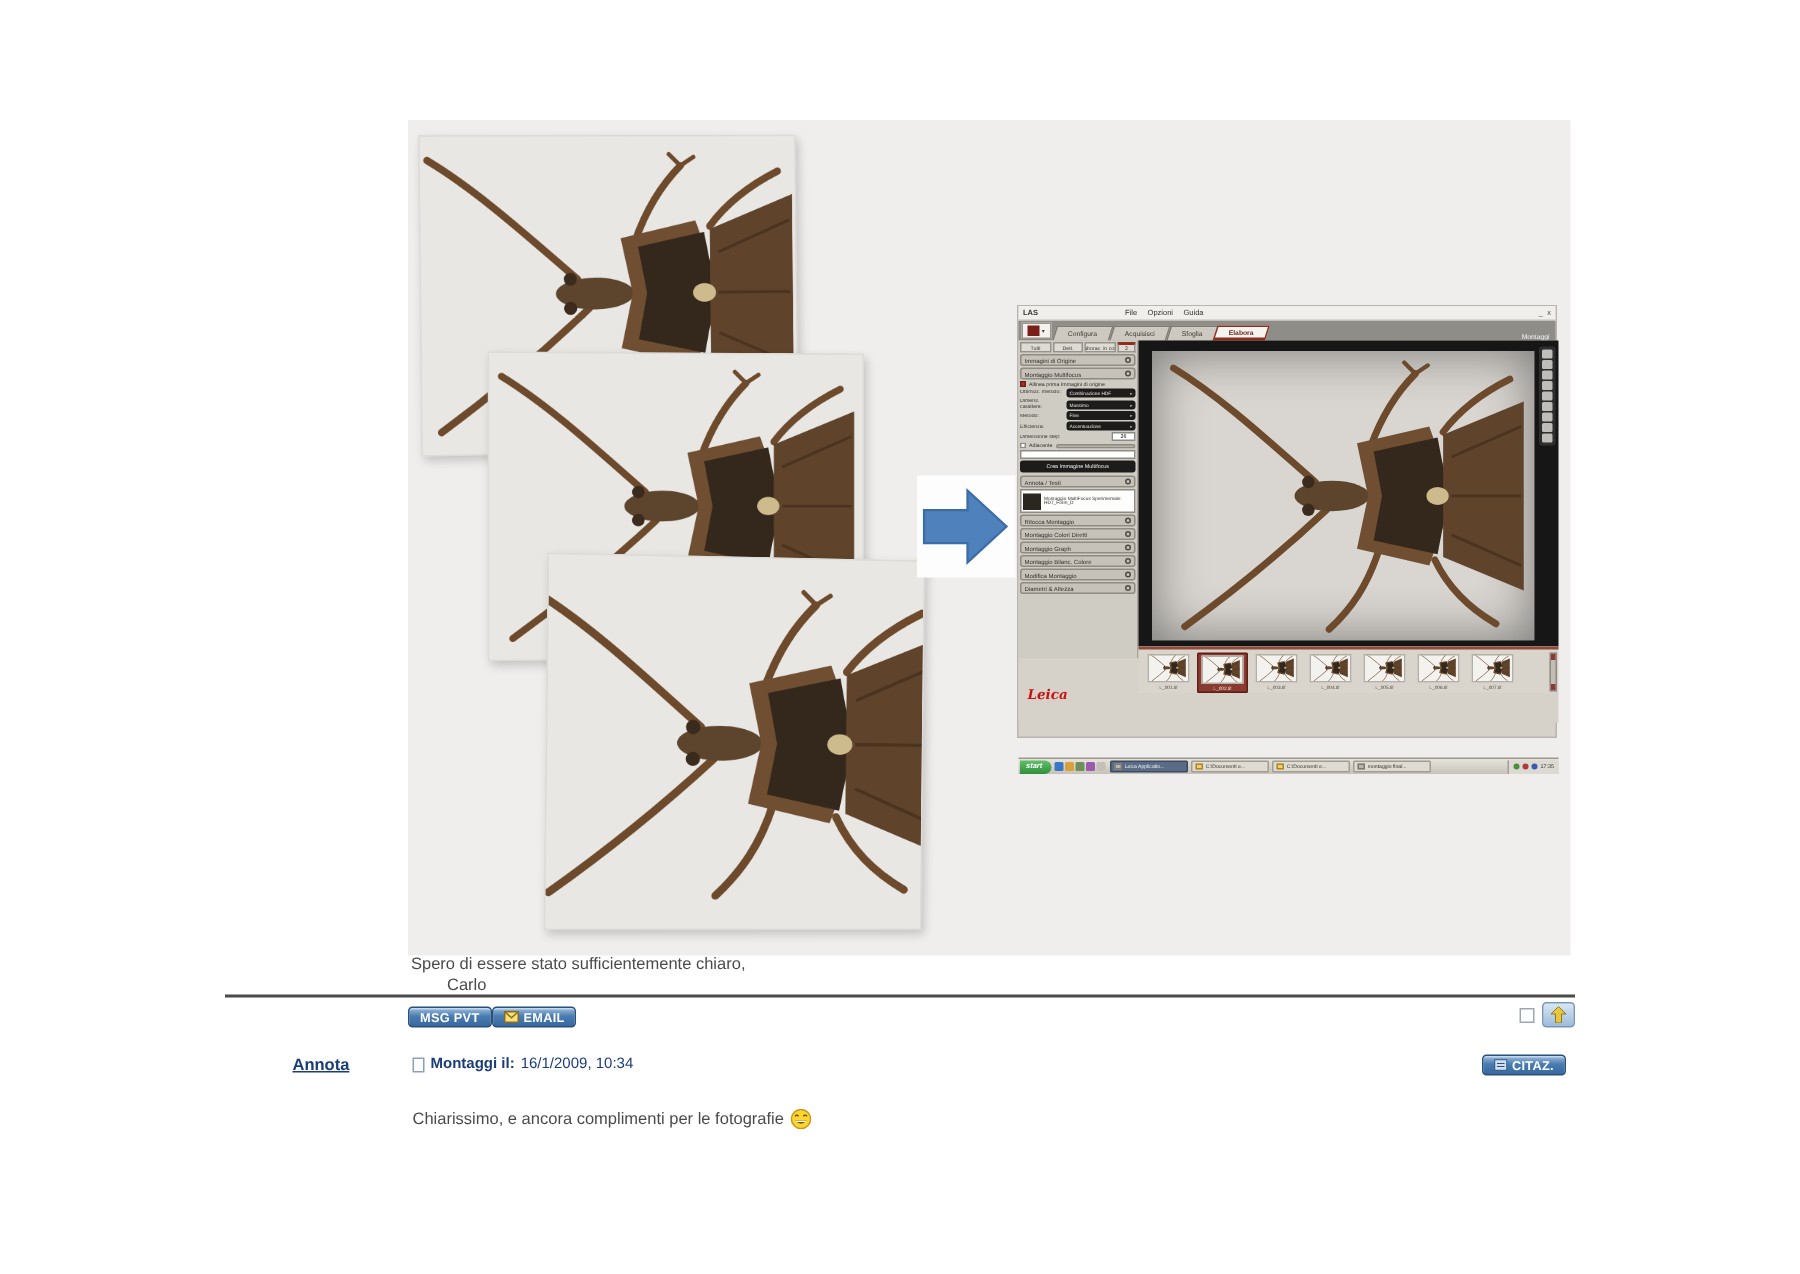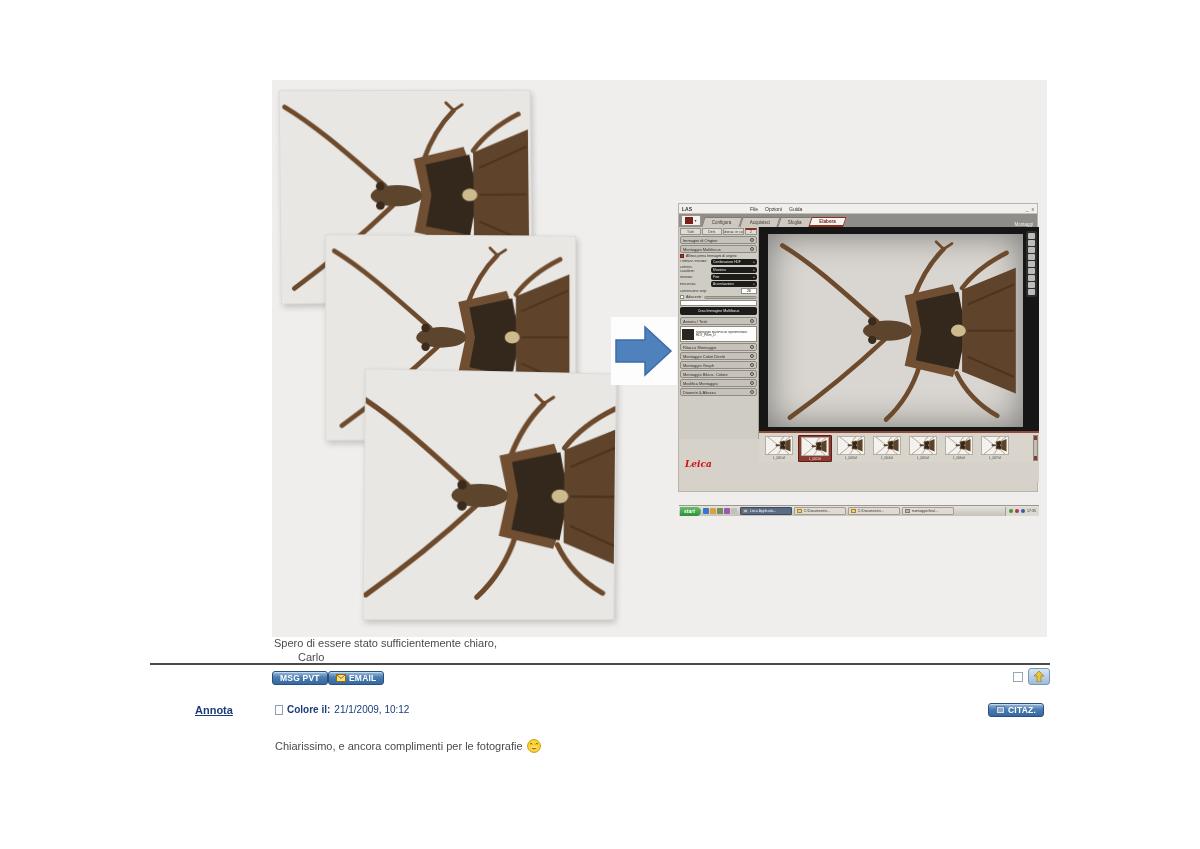--- a/index.html
+++ b/index.html
@@ -614,22 +614,22 @@
   <span id="chkbox"></span>
   <button id="topbtn">
     <svg width="10" height="11" viewBox="0 0 10 11">
         <polygon points="5,0 10,5 7,5 7,11 3,11 3,5 0,5" fill="#e8c53a" stroke="#8a6d1c" stroke-width="0.6"></polygon>
       </svg>
   </button>
 
   <a id="author2">Annota</a>
   <div id="posted2">
     <span id="pageico"></span>
-    <span class="plabel">Colore il:</span>
-    <span>21/1/2009, 10:12</span>
+    <span class="plabel">Montaggi il:</span>
+    <span>16/1/2009, 10:34</span>
   </div>
   <button class="fbtn" style="left:988px; top:703px;">
     <svg width="9" height="8" viewBox="0 0 9 8">
         <rect x="0.5" y="0.5" width="8" height="7" fill="#cfe0f0" stroke="#27507d" stroke-width="0.6"></rect>
         <path d="M2,3 h5 M2,5 h5" stroke="#27507d" stroke-width="0.8"></path>
       </svg>
     <span>CITAZ.</span>
   </button>
   <div id="body2">
     <span>Chiarissimo, e ancora complimenti per le fotografie</span>

